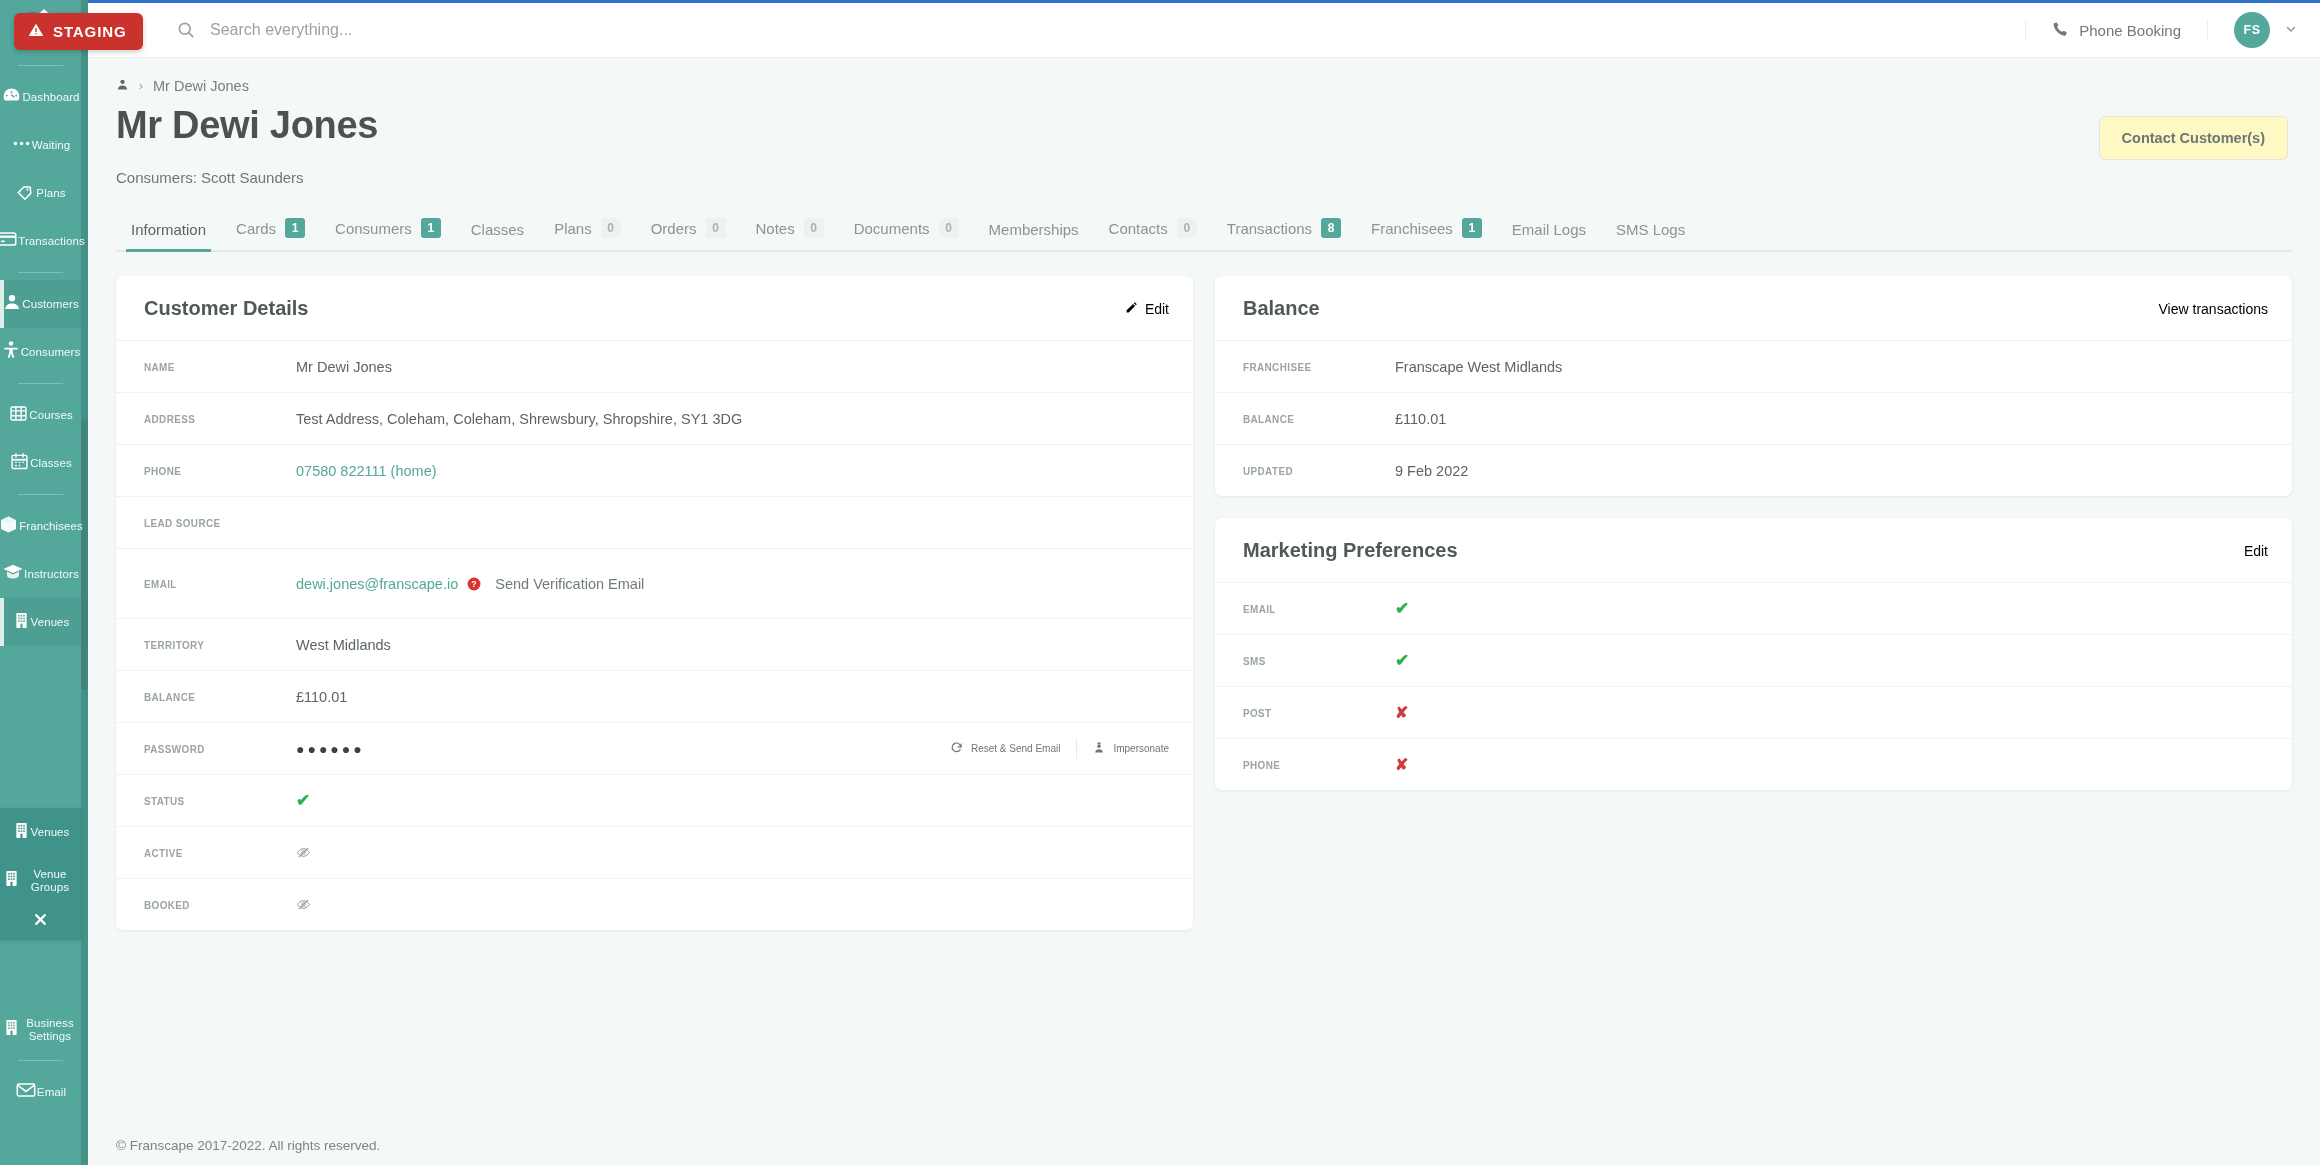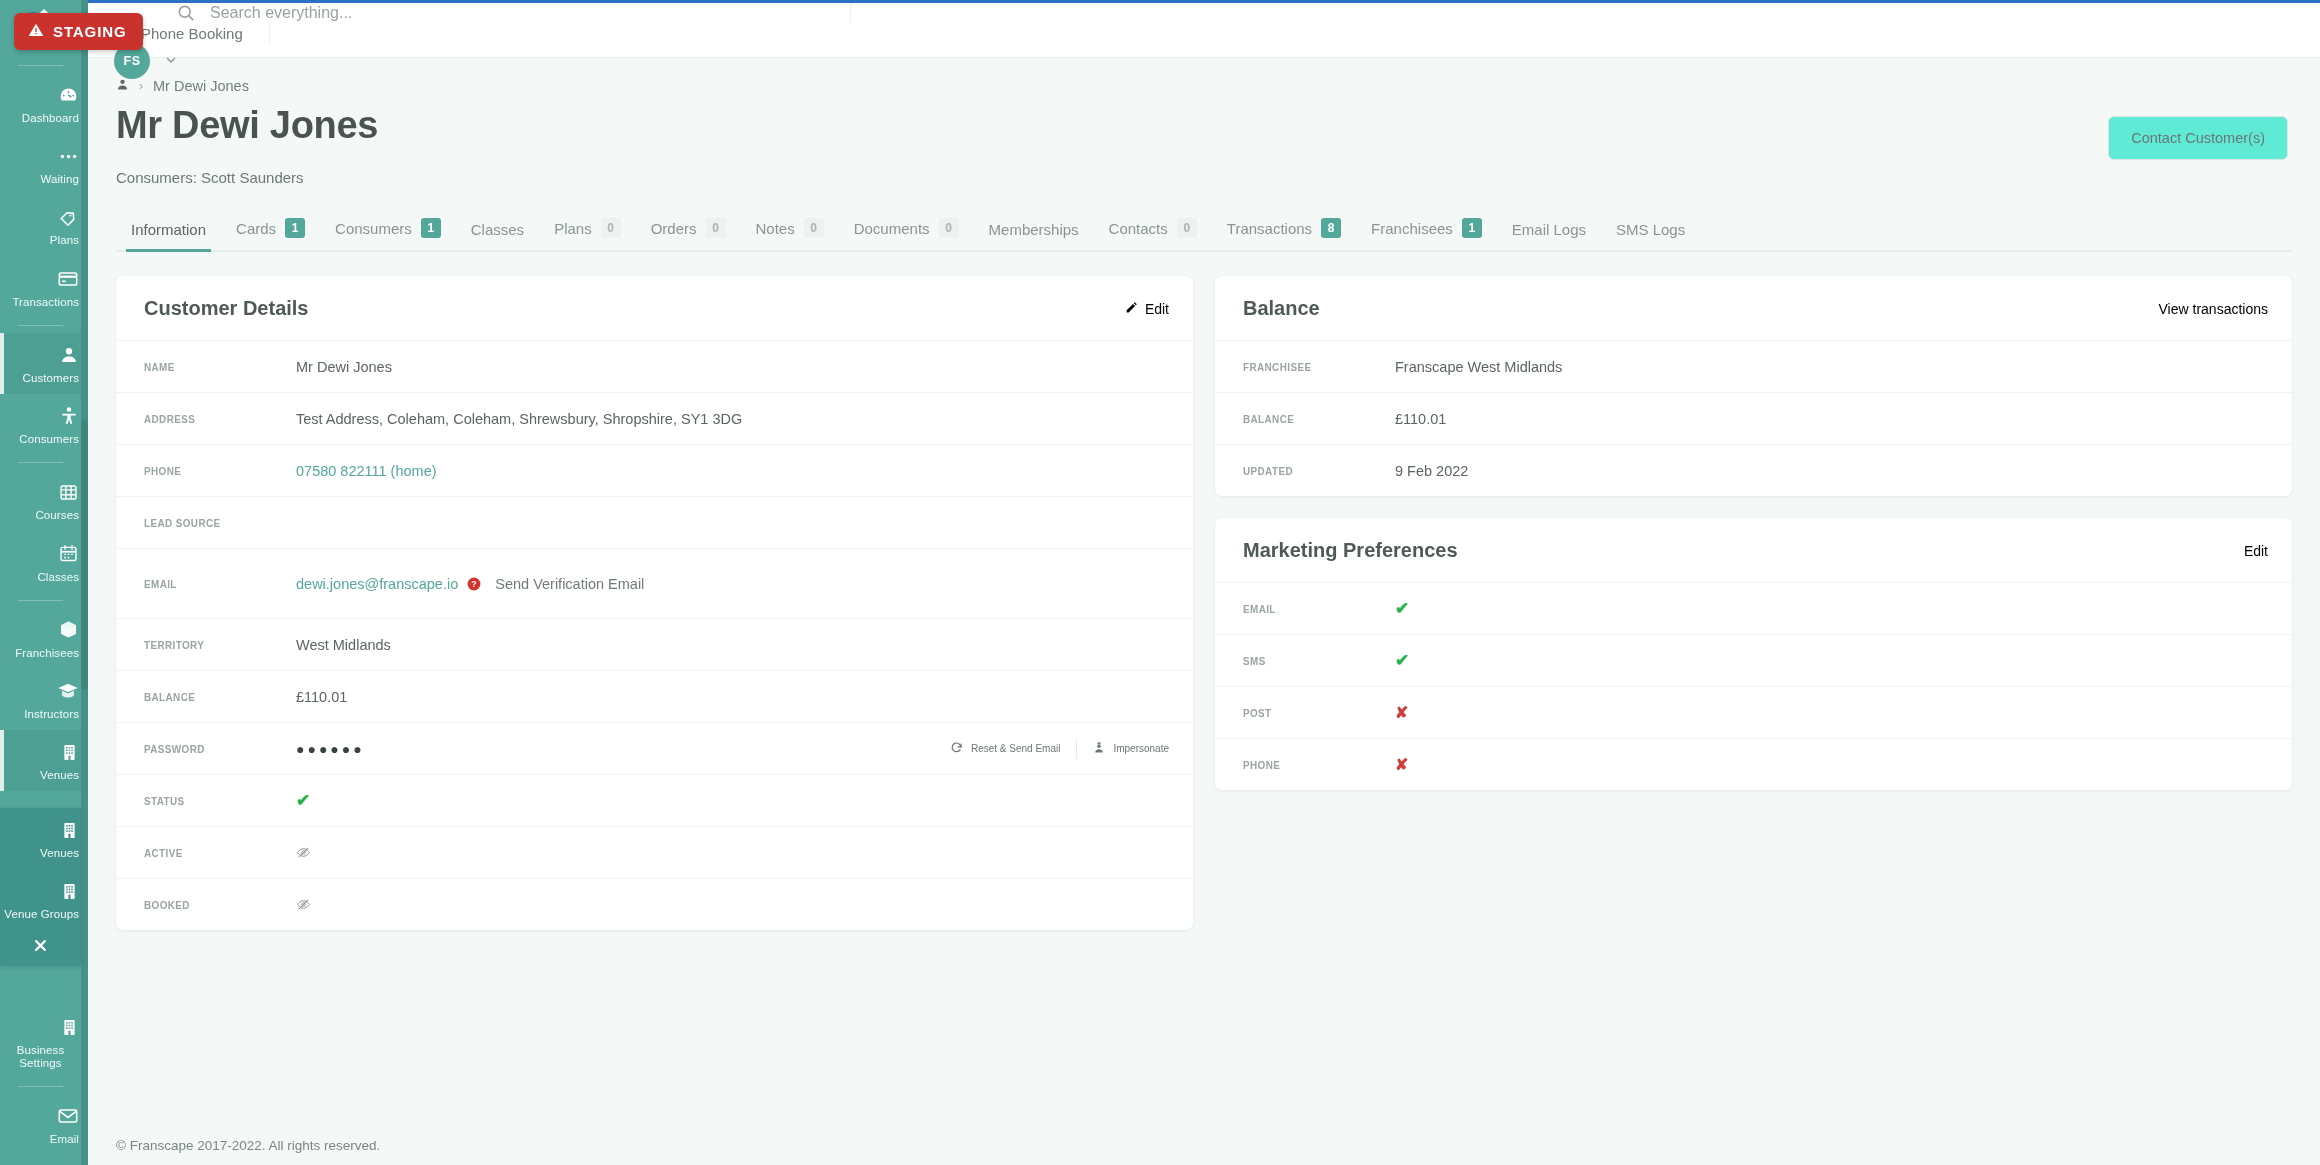--- a/index.html
+++ b/index.html
@@ -32,21 +32,21 @@
   #logo-wrap {
     position: absolute; top: 0; left: 0; width: 88px; height: 58px;
     display: flex; align-items: center; justify-content: center;
     overflow: hidden;
   }
   .nav-sep {
     height: 1px; background: rgba(255,255,255,.28);
     margin: 7px 18px;
   }
   .nav-item {
-    display: flex; flex-direction: column; align-items: flex-end; justify-content: center;
+    display: flex; flex-direction: row; align-items: center; justify-content: center;
     padding: 11px 2px 9px; color: #ffffff; text-decoration: none;
     position: relative; line-height: 1.15;
   }
   .nav-item .ico { height: 22px; display:flex; align-items:center; justify-content:center; margin-bottom: 6px; }
   .nav-item .lbl {
     font-size: 11.5px; letter-spacing: .1px; text-align: center;
     color: #f2fbfa;
   }
   .nav-item.active { background: #4d9e93; }
   .nav-item.active::before {
@@ -63,24 +63,23 @@
   }
   #sidebar-submenu .nav-item .lbl { font-size: 11.5px; }
   #submenu-close {
     display: flex; align-items: center; justify-content: center;
     height: 30px; color: #fff; cursor: pointer;
   }
 
   
   #topbar {
     position: absolute; left: 88px; top: 3px; right: 0; height: 55px;
-    background: #ffffff; display: flex; align-items: flex-start;
+    background: #ffffff; display: flex; align-items: center;
     border-bottom: 1px solid #e8eeed;
     z-index: 30;
-    flex-direction: column;
   }
   #search-wrap {
     flex: 1; display: flex; align-items: center; gap: 14px;
     padding-left: 88px;
     border-right: 1px solid #eceeee;
   }
   #search-icon { color: #9aa3a2; display: flex; }
   #search-input {
     border: 0; outline: none; font-size: 16px; color: #55605f;
     font-family: "Liberation Sans", sans-serif; width: 640px;
@@ -128,22 +127,22 @@
   #page-head {
     display: flex; align-items: flex-start; justify-content: space-between;
     padding: 10px 32px 0 28px;
   }
   #page-title {
     font-size: 38px; font-weight: bold; color: #4a5352; letter-spacing: -.3px;
   }
   #page-sub { font-size: 15px; color: #6d7877; padding: 9px 0 0 28px; }
   #contact-btn {
     margin-top: 12px;
-    background: #5eead4; border: 1px solid #dfe5e4; border-radius: 6px;
-    padding: 13px 22px; font-size: 14.5px; font-weight: normal; color: #6b7675;
+    background: #fef9c3; border: 1px solid #dfe5e4; border-radius: 6px;
+    padding: 13px 22px; font-size: 14.5px; font-weight: bold; color: #6b7675;
     cursor: pointer; font-family: "Liberation Sans", sans-serif;
     white-space: nowrap;
   }
 
   
   #tabs {
     display: flex; align-items: flex-end; gap: 0;
     margin: 22px 28px 0 28px;
     border-bottom: 2px solid #e3eceb;
   }

